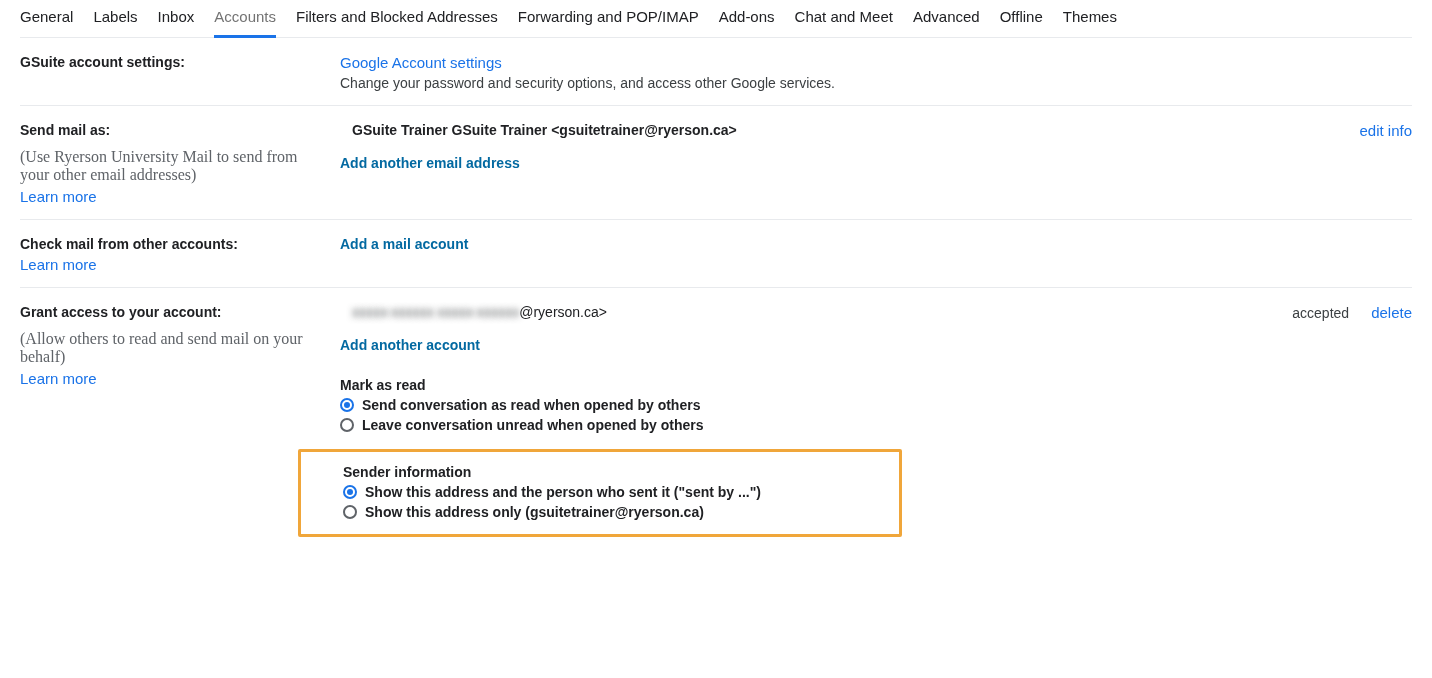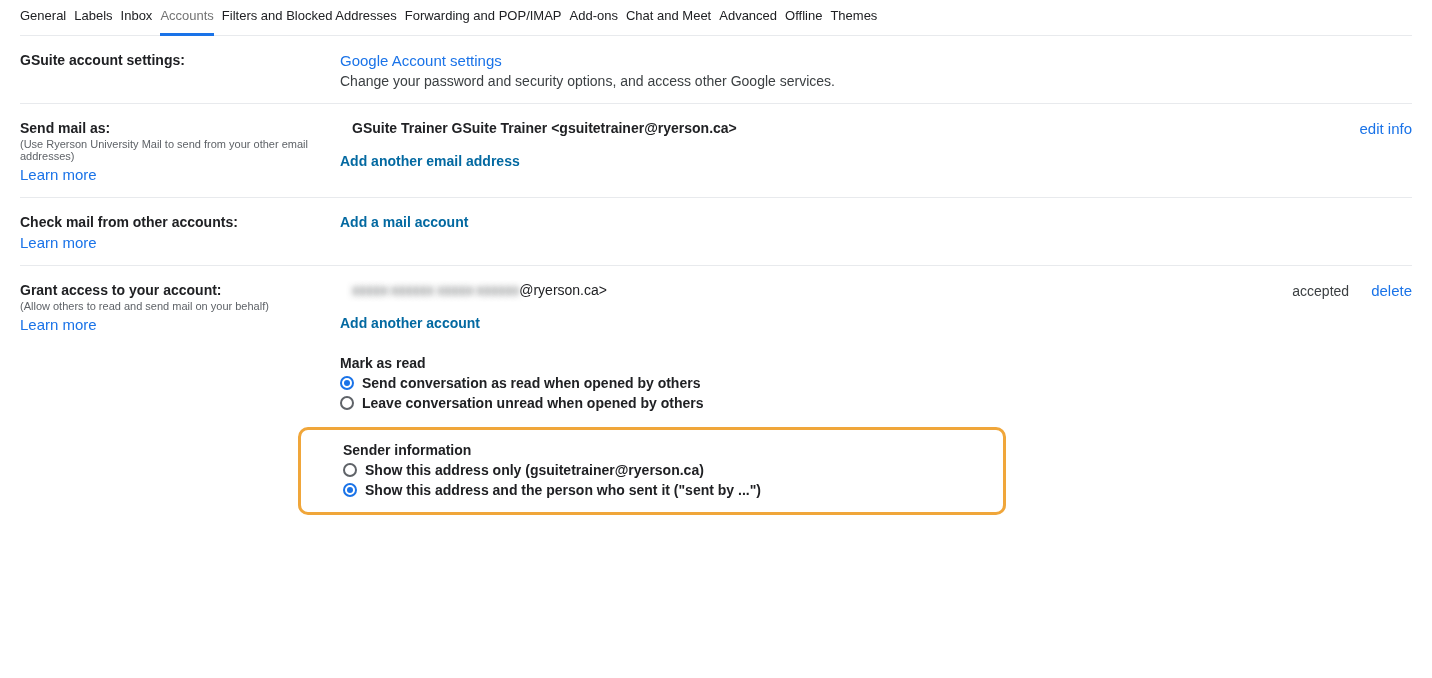--- a/index.html
+++ b/index.html
@@ -15,23 +15,23 @@
     padding: 0 20px;
   }
   .page-title {
     font-size: 22px;
     font-weight: 400;
     padding: 16px 0 14px 0;
     letter-spacing: 0.2px;
   }
   .tabs {
     display: flex;
-    gap: 8px;
+    gap: 20px;
     border-bottom: 1px solid #e8eaed;
-    font-size: 13px;
+    font-size: 15px;
     color: #202124;
   }
   .tab {
     padding: 8px 0 10px 0;
     cursor: pointer;
     white-space: nowrap;
   }
   .tab.active {
     color: #737373;
     border-bottom: 3px solid #1a73e8;
@@ -44,21 +44,21 @@
     border-bottom: 1px solid #e8eaed;
   }
   .section.noborder { border-bottom: none; }
   .left-col {
     width: 320px;
     flex-shrink: 0;
     padding-right: 10px;
     box-sizing: border-box;
   }
   .left-col .label { font-weight: 700; font-size: 14px; }
-  .left-col .sub { font-size: 11px; color: #5f6368; margin-top: 2px; }
+  .left-col .sub { font-size: 16px; color: #5f6368; margin-top: 10px; font-family: Liberation Serif, serif; }
   .link { color: #1a73e8; cursor: pointer; font-size: 15px; }
   .link-block { margin-top: 4px; }
   .right-col { flex: 1; font-size: 14px; }
   .right-col .desc { color: #3c4043; margin-top: 4px; }
   .bold-link { color: #0369a1; font-weight: 700; cursor: pointer; }
   .row { display: flex; align-items: flex-start; margin-left: 12px; }
   .grow { flex: 1; }
   .action-area { display: flex; gap: 22px; align-items: center; }
   .action-text { color: #3c4043; }
   .bold { font-weight: 700; }
@@ -78,23 +78,23 @@
   .blurred {
     display: inline-block; color: transparent;
     text-shadow: 0 0 6px rgba(60,64,67,0.9);
     user-select: none;
   }
   .highlight-box {
     border: 3px solid #f0a63a;
     padding: 12px 16px 14px 7px;
     margin-left: -42px;
     padding-left: 42px;
-    width: 708px;
+    width: 604px;
     box-sizing: border-box;
-    border-radius: 10px;
+    border-radius: 2px;
   }
 </style>
 </head>
 <body>
 
 <div class="settings-container">
 
 
   <div class="tabs">
     <div class="tab">General</div>
@@ -176,24 +176,24 @@
       <div class="radio-row">
         <span class="radio"></span>
         <span class="bold">Leave conversation unread when opened by others</span>
       </div>
 
       <div class="spacer-16"></div>
 
       <div class="highlight-box">
         <div class="bold">Sender information</div>
         <div class="radio-row">
+          <span class="radio checked"></span>
+          <span class="bold">Show this address and the person who sent it ("sent by ...")</span>
+        </div>
+        <div class="radio-row">
           <span class="radio"></span>
           <span class="bold">Show this address only (gsuitetrainer@ryerson.ca)</span>
-        </div>
-        <div class="radio-row">
-          <span class="radio checked"></span>
-          <span class="bold">Show this address and the person who sent it ("sent by ...")</span>
         </div>
       </div>
     </div>
   </div>
 
 </div>
 
 </body></html>

